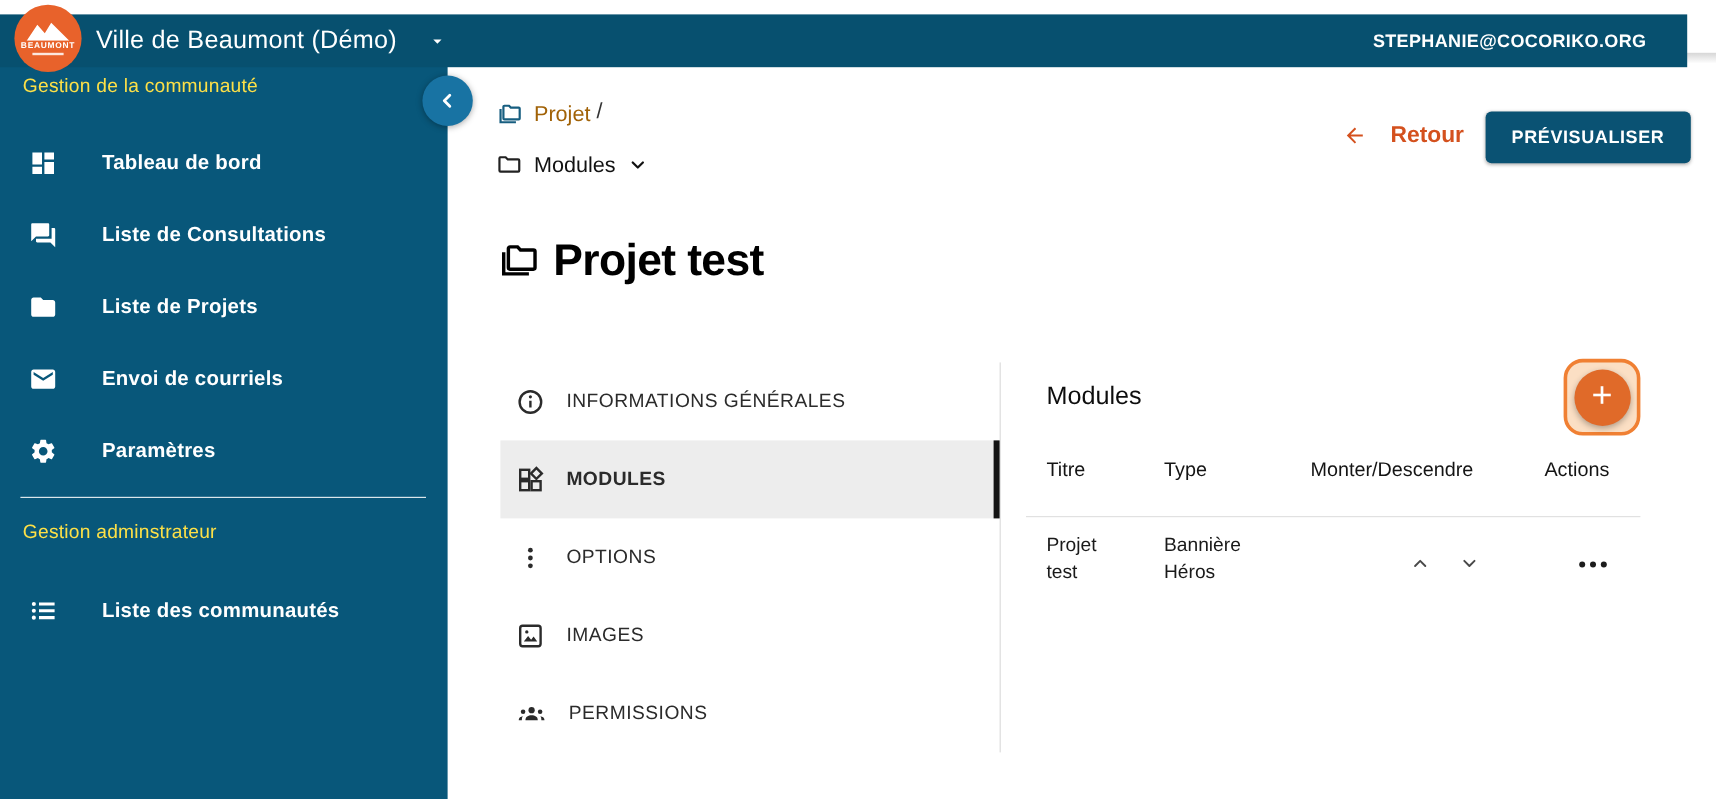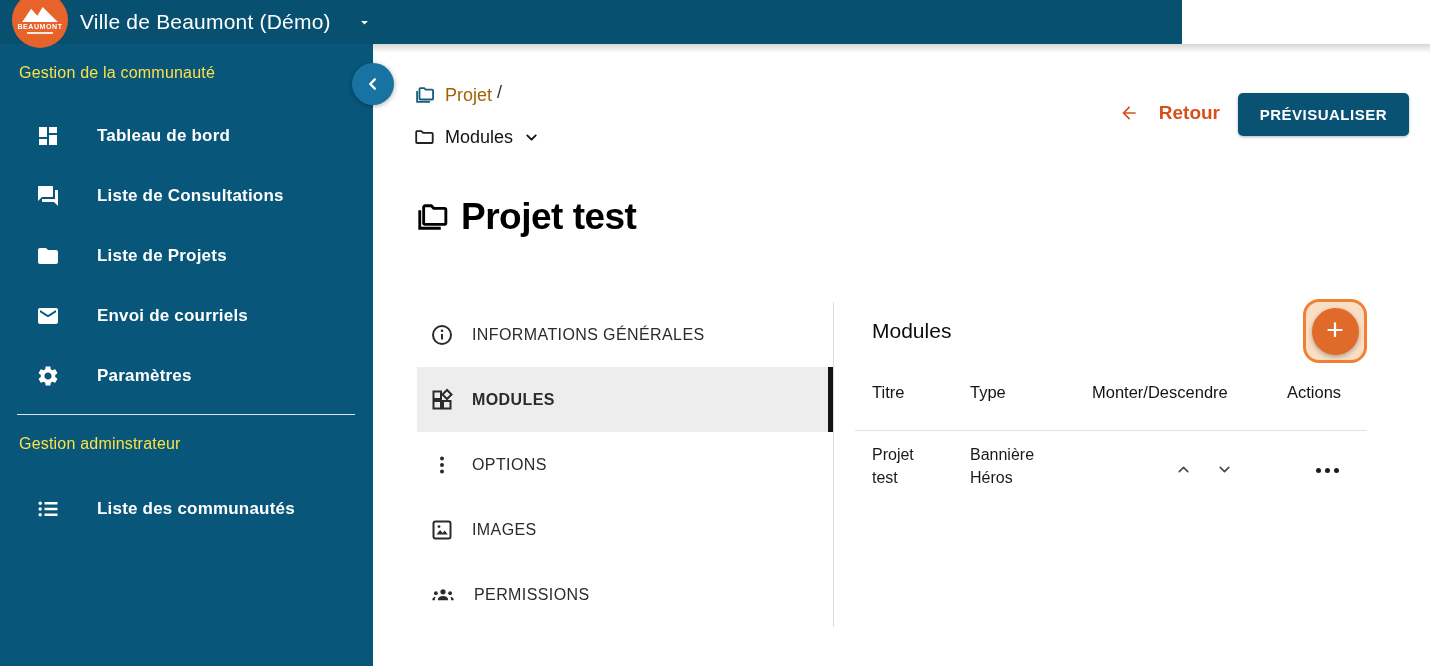--- a/index.html
+++ b/index.html
@@ -5,21 +5,21 @@
   * { margin:0; padding:0; box-sizing:border-box; }
   html,body { width:1430px; height:666px; }
   body {
     position:relative; overflow:hidden; background:#fff;
     font-family:"Liberation Sans", sans-serif; color:#1a1a1a;
   }
   svg { display:block; }
 
   
   .topbar {
-    position:absolute; top:0; left:0; width:1182px; height:44px;
+    position:absolute; top:12px; left:0; width:1406px; height:44px;
     background:#07506F; z-index:20;
   }
   .logo {
     position:absolute; left:12px; top:-8px; width:56px; height:56px;
     border-radius:50%; background:#E8622B; overflow:hidden;
     display:flex; flex-direction:column; align-items:center; justify-content:center;
   }
   .logo-text { color:#fff; font-size:7px; font-weight:700; letter-spacing:.6px; margin-top:1px; }
   .logo-sub { width:26px; height:2px; background:rgba(255,255,255,.85); margin-top:2px; }
   .community {
@@ -33,21 +33,21 @@
   }
 
   
   .sidebar {
     position:absolute; top:44px; left:0; width:373px; height:622px;
     background:#08577A; z-index:10;
   }
   .side-section-label {
     margin:20px 0 0 19px; height:22px; color:#fde047; font-size:16px; letter-spacing:.2px;
   }
-  .side-items { margin-top:20px;padding-left:12px; }
+  .side-items { margin-top:20px; }
   .side-item {
     height:60px; display:flex; align-items:center; cursor:pointer; color:#fff;
   }
   .side-item .icn { width:24px; margin-left:24px; color:#fff; }
   .side-item .lbl { margin-left:37px; font-size:17px; font-weight:600; letter-spacing:.2px; }
   .side-divider { margin:8px 18px 0 17px; height:1px; background:rgba(255,255,255,.85); }
   .side-items.second { margin-top:22px; }
 
   .collapse-btn {
     position:absolute; left:352px; top:63px; width:42px; height:42px; border-radius:50%;
@@ -152,20 +152,21 @@
     </svg>
     <span class="logo-text">BEAUMONT</span>
     <span class="logo-sub"></span>
   </div>
   <div class="community">
     <span class="community-name">Ville de Beaumont (Démo)</span>
     <svg width="15" height="15" viewBox="0 0 24 24">
       <path d="M6.5 9.5l5.5 5.5 5.5-5.5z" fill="#fff"></path>
     </svg>
   </div>
+  <div class="topbar-email">STEPHANIE@COCORIKO.ORG</div>
 </div>
 
 <div class="sidebar">
   <div class="side-section-label">Gestion de la communauté</div>
 
   <div class="side-items">
     <div class="side-item">
       <span class="icn">
         <svg width="24" height="24" viewBox="0 0 24 24" fill="currentColor">
             <path d="M3 3h8v10H3zM13 3h8v6h-8zM13 11h8v10h-8zM3 15h8v6H3z"></path>

